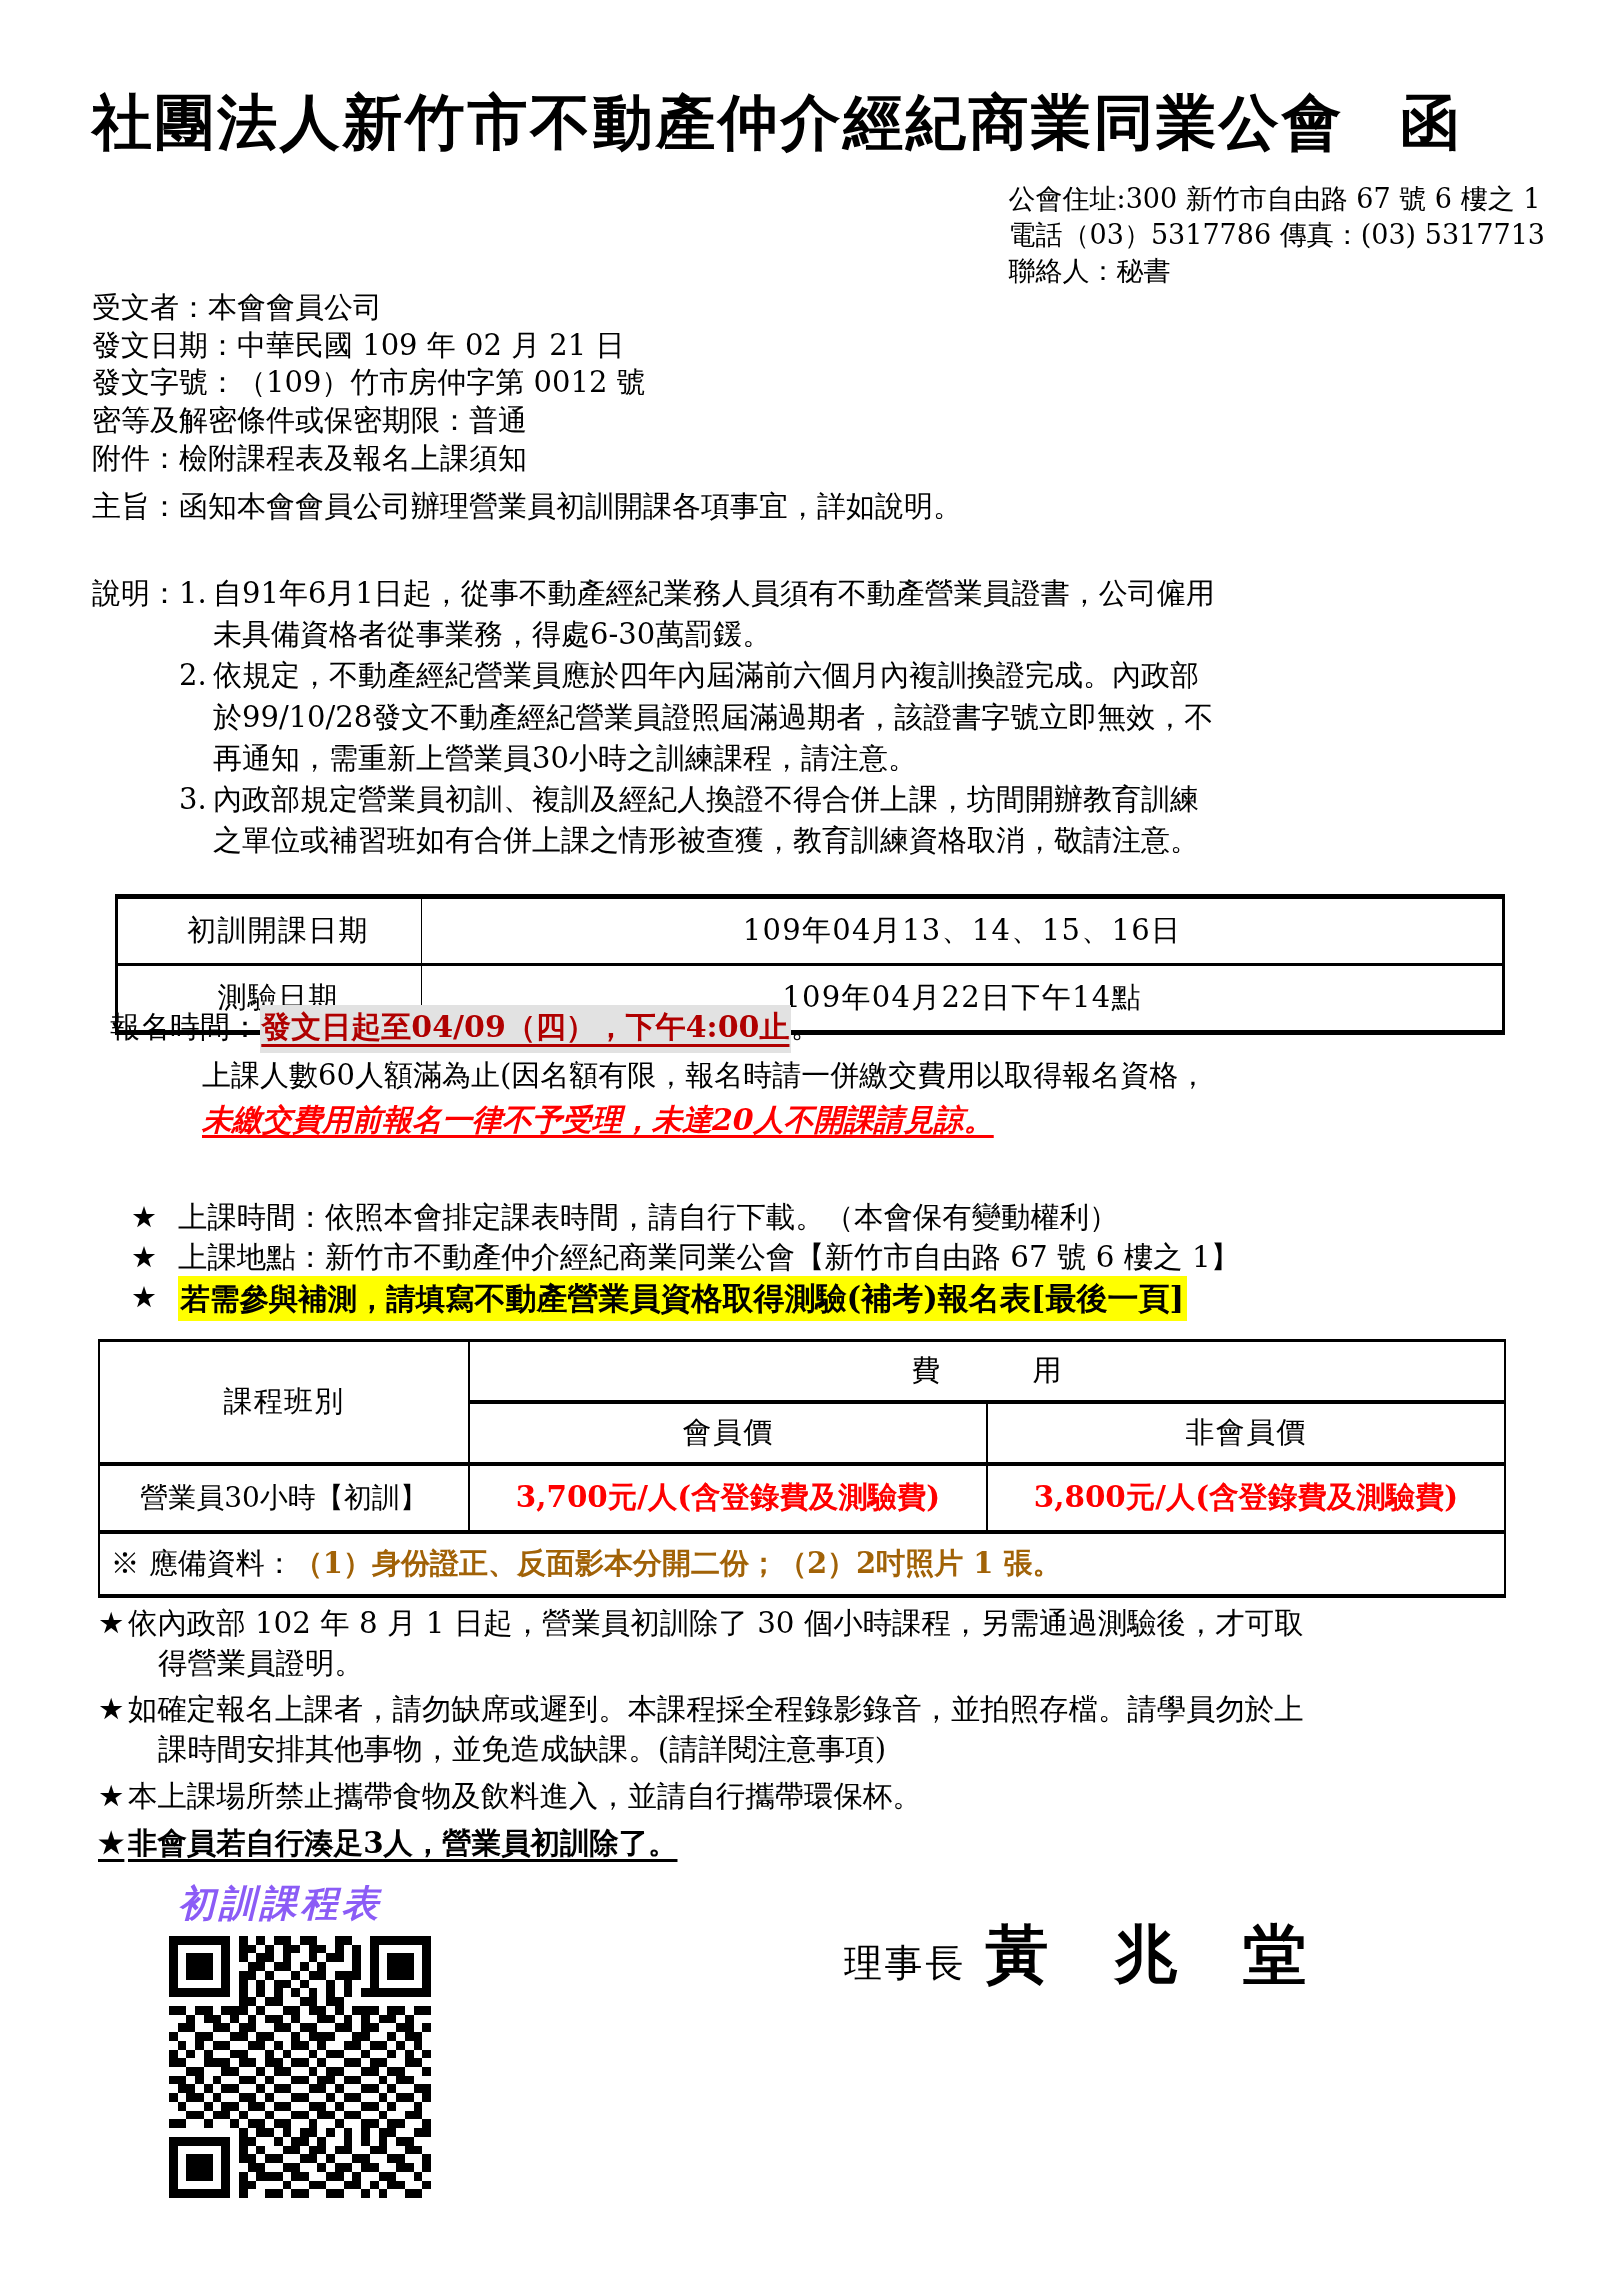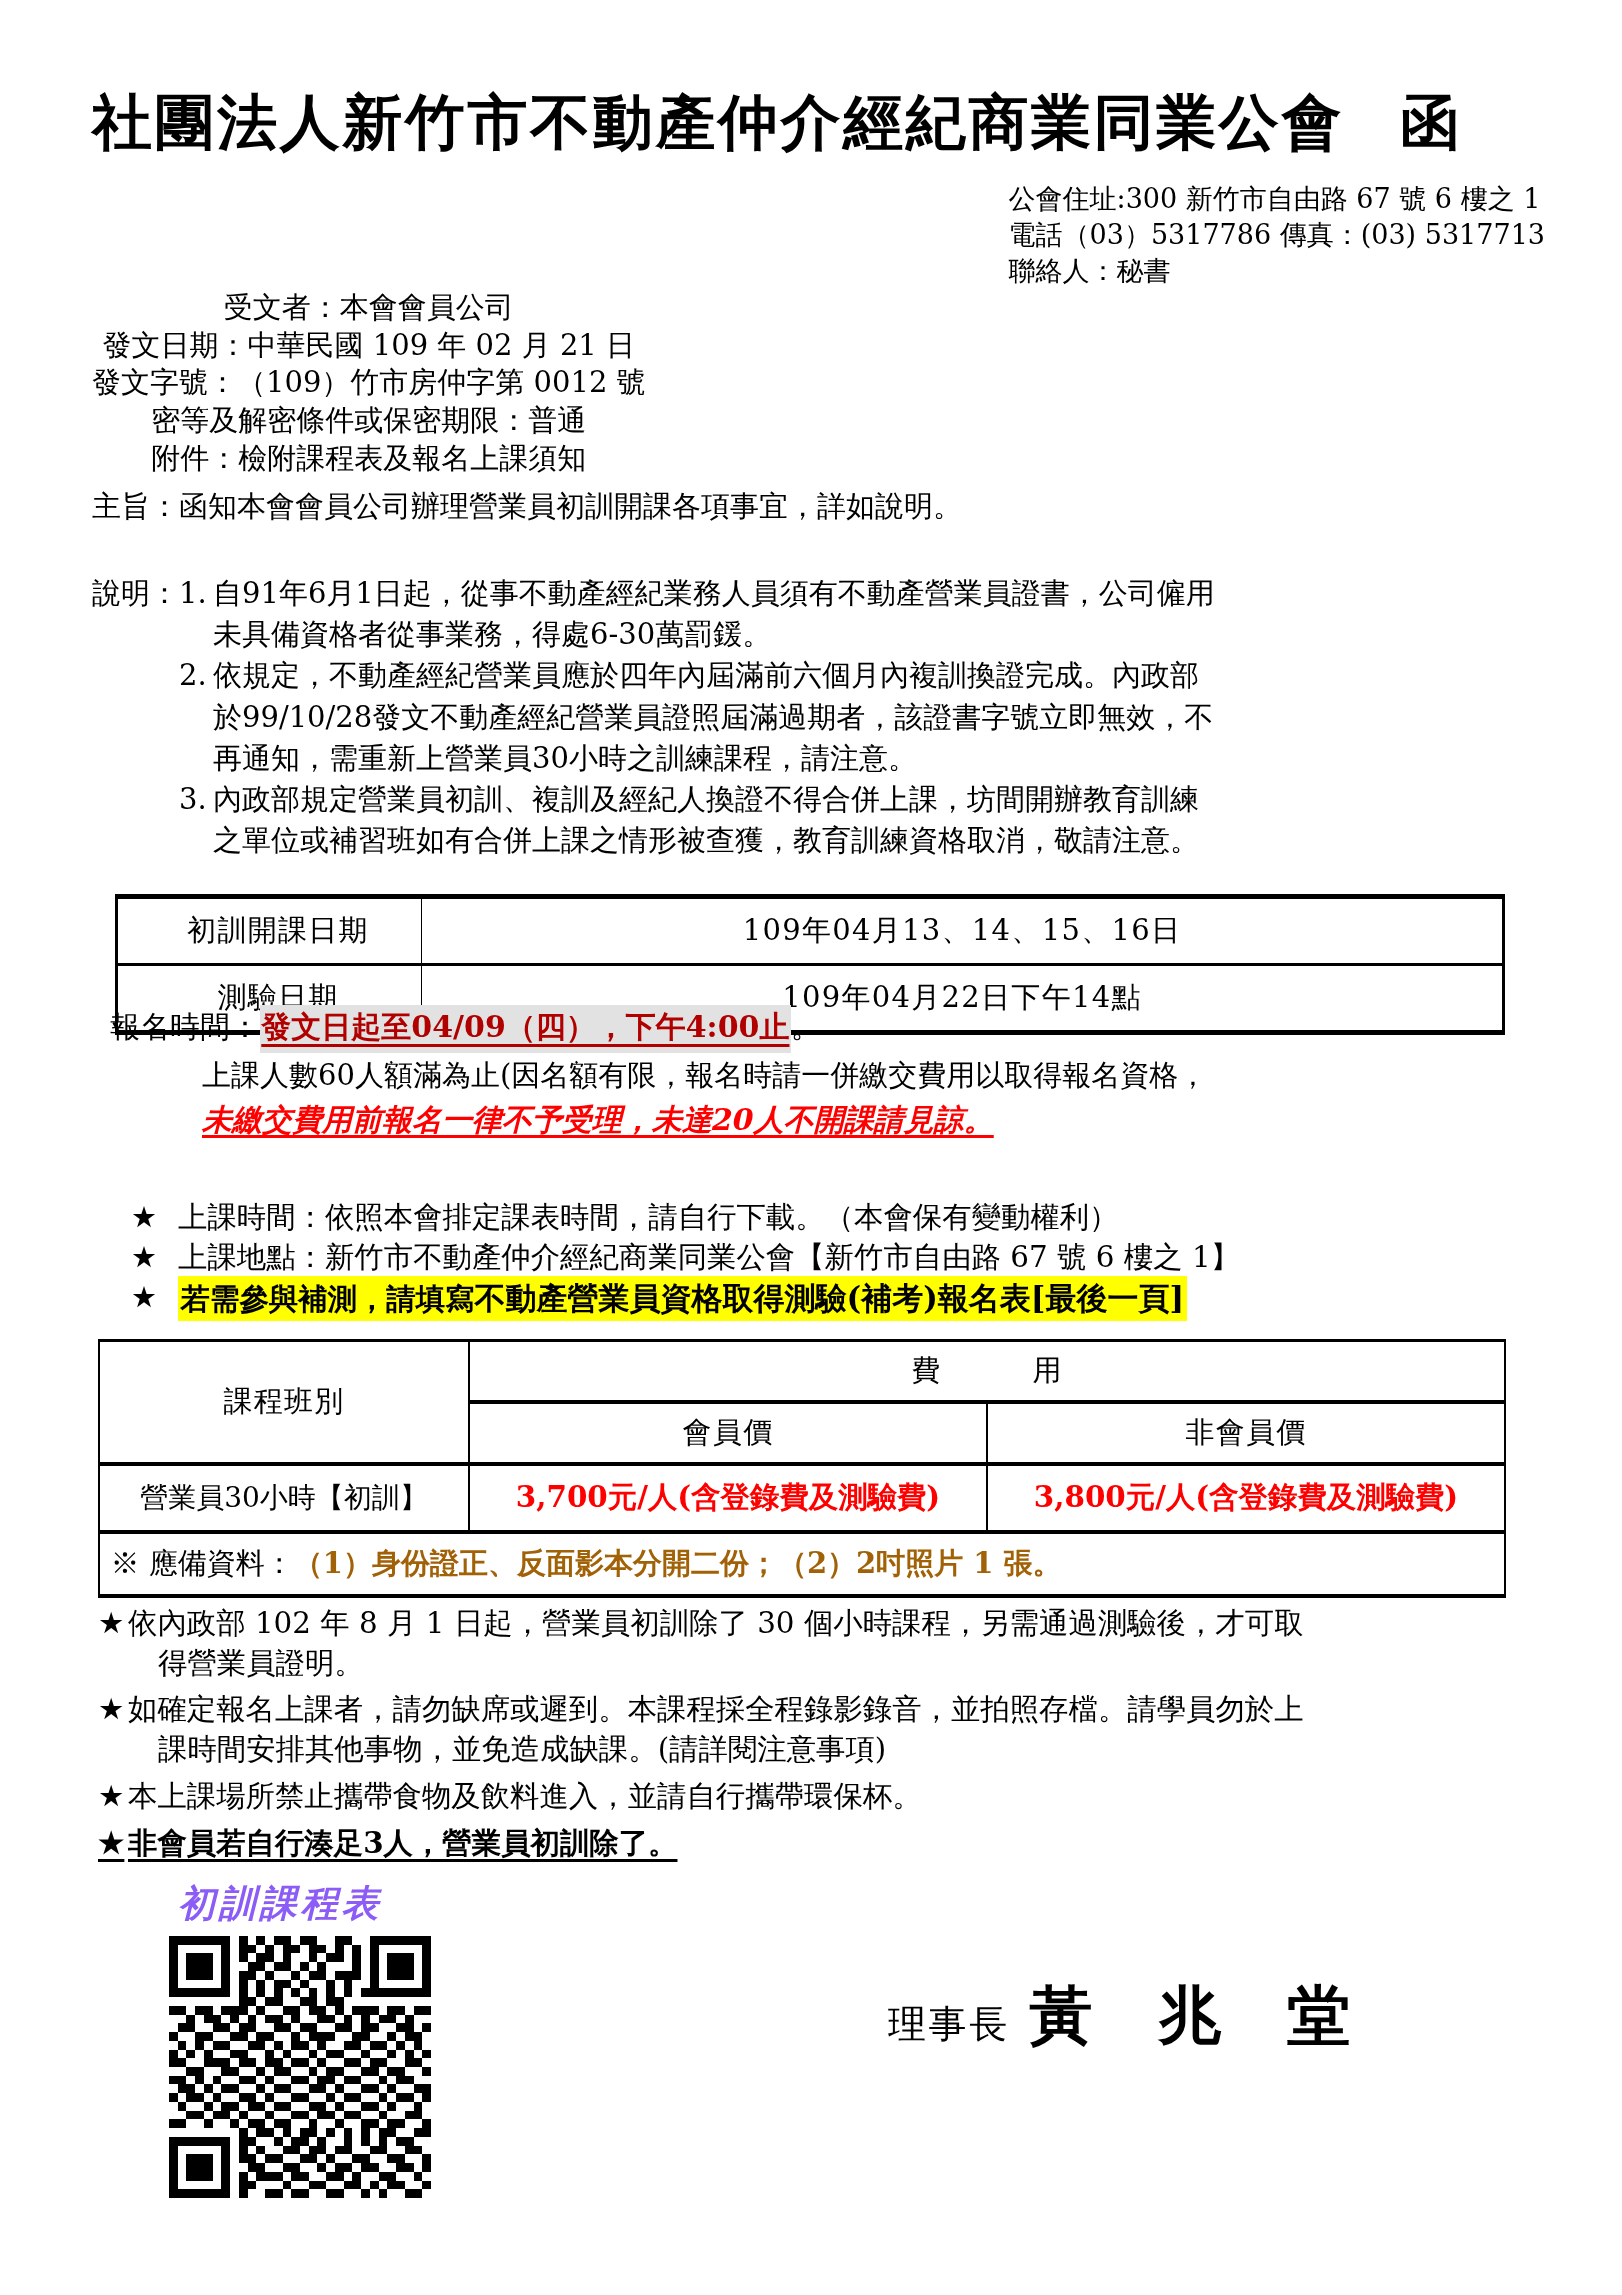--- a/index.html
+++ b/index.html
@@ -47,21 +47,20 @@
   .contact-block div { margin: 0; padding: 0; }
 
   
   .meta-block {
     position: absolute;
     left: 92px;
     top: 289px;
     font-size: 29px;
     line-height: 1.30;
     white-space: nowrap;
-    text-align: center;
   }
   .meta-block div { margin: 0; }
 
   
   .subject {
     position: absolute;
     left: 92px;
     top: 487px;
     font-size: 29px;
     white-space: nowrap;
@@ -278,25 +277,24 @@
     top: 1936px;
     width: 262px;
     height: 262px;
   }
   .qr-wrap svg { display: block; width: 262px; height: 262px; }
 
   
   .signature {
     position: absolute;
     left: 844px;
-    top: 1973px;
+    top: 1912px;
     white-space: nowrap;
     display: flex;
     align-items: baseline;
-    margin-left: 44px;
   }
   .sig-role {
     font-size: 38px;
     letter-spacing: 2.6px;
     margin-right: 19.6px;
   }
   .sig-name {
     font-size: 63px;
     font-weight: bold;
     letter-spacing: 22px;

